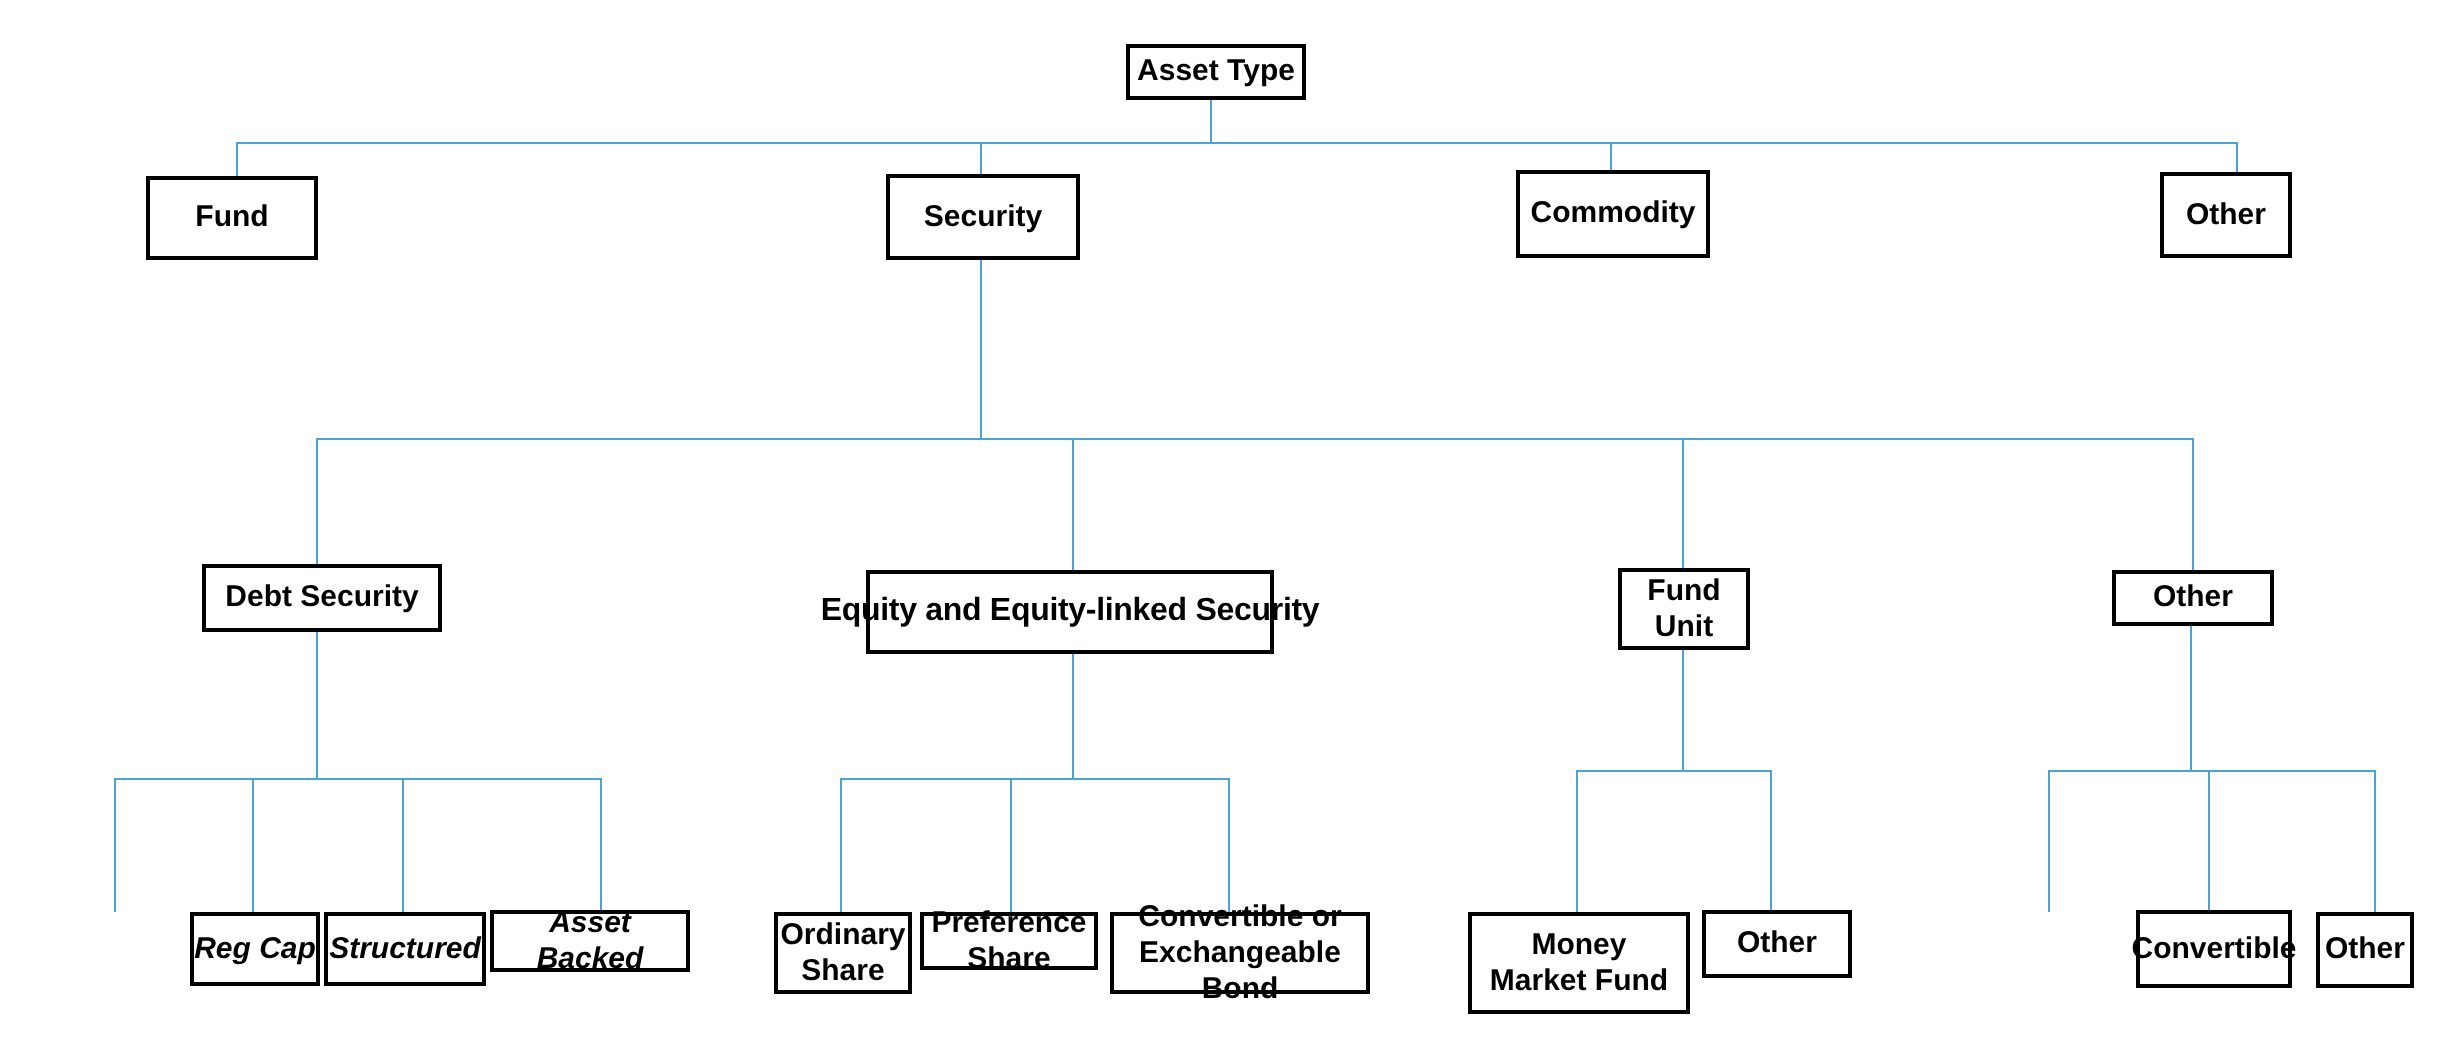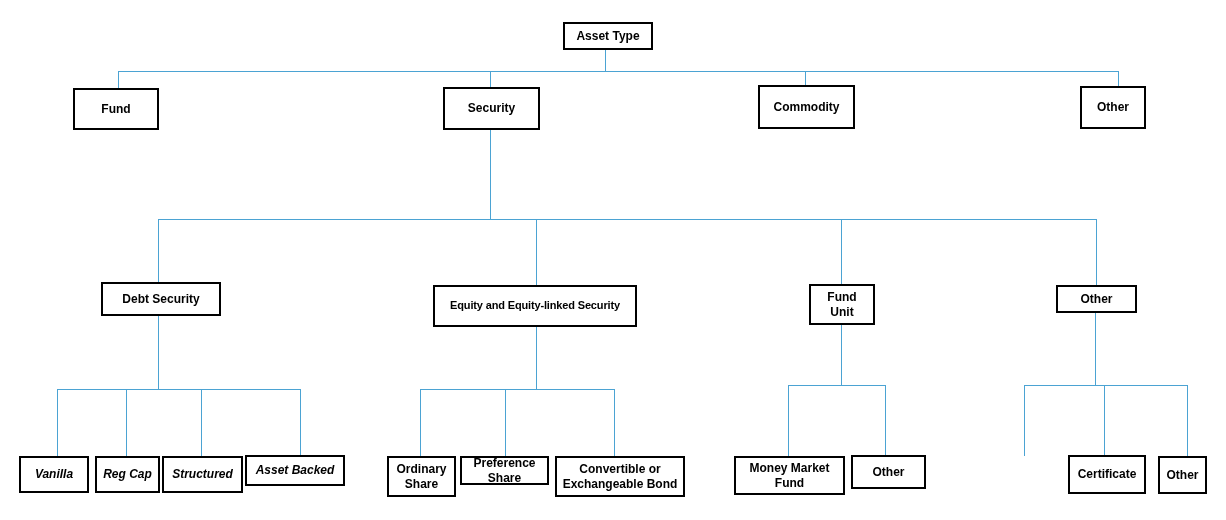--- a/index.html
+++ b/index.html
@@ -16,27 +16,27 @@
 
   .node {
     position: absolute;
     border: 2px solid var(--node-border-color, #000000);
     background: #ffffff;
     display: flex;
     align-items: center;
     justify-content: center;
     text-align: center;
     color: var(--node-text-color, #000000);
-    font-size: 12px;
+    font-size: 15px;
     font-weight: bold;
     line-height: 1.2;
     z-index: 2;
   }
   .node.italic { font-style: italic; }
-  .node.tight { font-size: 11px; letter-spacing: -0.15px; white-space: nowrap; }
+  .node.tight { font-size: 16px; letter-spacing: -0.15px; white-space: nowrap; }
 
   .line {
     position: absolute;
     background: var(--line-color, #4ba3d3);
     z-index: 1;
   }
   .line.h { height: 1px; }
   .line.v { width: 1px; }
 </style>
 </head>
@@ -105,50 +105,47 @@
   <div class="line h" style="left:788px;top:385px;width:97px"></div>
   <div class="line v" style="left:788px;top:385px;height:71px"></div>
   <div class="line v" style="left:885px;top:385px;height:70px"></div>
 
   <div class="line v" style="left:1095px;top:313px;height:72px"></div>
   <div class="line h" style="left:1024px;top:385px;width:163px"></div>
   <div class="line v" style="left:1024px;top:385px;height:71px"></div>
   <div class="line v" style="left:1104px;top:385px;height:70px"></div>
   <div class="line v" style="left:1187px;top:385px;height:71px"></div>
 
-  <div class="node italic" style="left:19px;top:456px;width:70px;height:37px">
-    <span>Vanilla</span>
-  </div>
   <div class="node italic" style="left:95px;top:456px;width:65px;height:37px">
     <span>Reg Cap</span>
   </div>
   <div class="node italic" style="left:162px;top:456px;width:81px;height:37px">
     <span>Structured</span>
   </div>
   <div class="node italic" style="left:245px;top:455px;width:100px;height:31px">
     <span>Asset Backed</span>
   </div>
 
   <div class="node" style="left:387px;top:456px;width:69px;height:41px">
     <span>Ordinary Share</span>
   </div>
   <div class="node" style="left:460px;top:456px;width:89px;height:29px">
     <span>Preference Share</span>
   </div>
   <div class="node" style="left:555px;top:456px;width:130px;height:41px">
     <span>Convertible or Exchangeable Bond</span>
   </div>
 
-  <div class="node" style="left:734px;top:456px;width:111px;height:39px">
+  <div class="node" style="left:734px;top:456px;width:111px;height:51px">
     <span style="max-width:95px">Money Market Fund</span>
   </div>
   <div class="node" style="left:851px;top:455px;width:75px;height:34px">
     <span>Other</span>
   </div>
 
   <div class="node" style="left:1068px;top:455px;width:78px;height:39px">
-    <span>Certificate</span>
+    <span>Convertible</span>
   </div>
   <div class="node" style="left:1158px;top:456px;width:49px;height:38px">
     <span>Other</span>
   </div>
 
 </div>
 
 </body></html>

